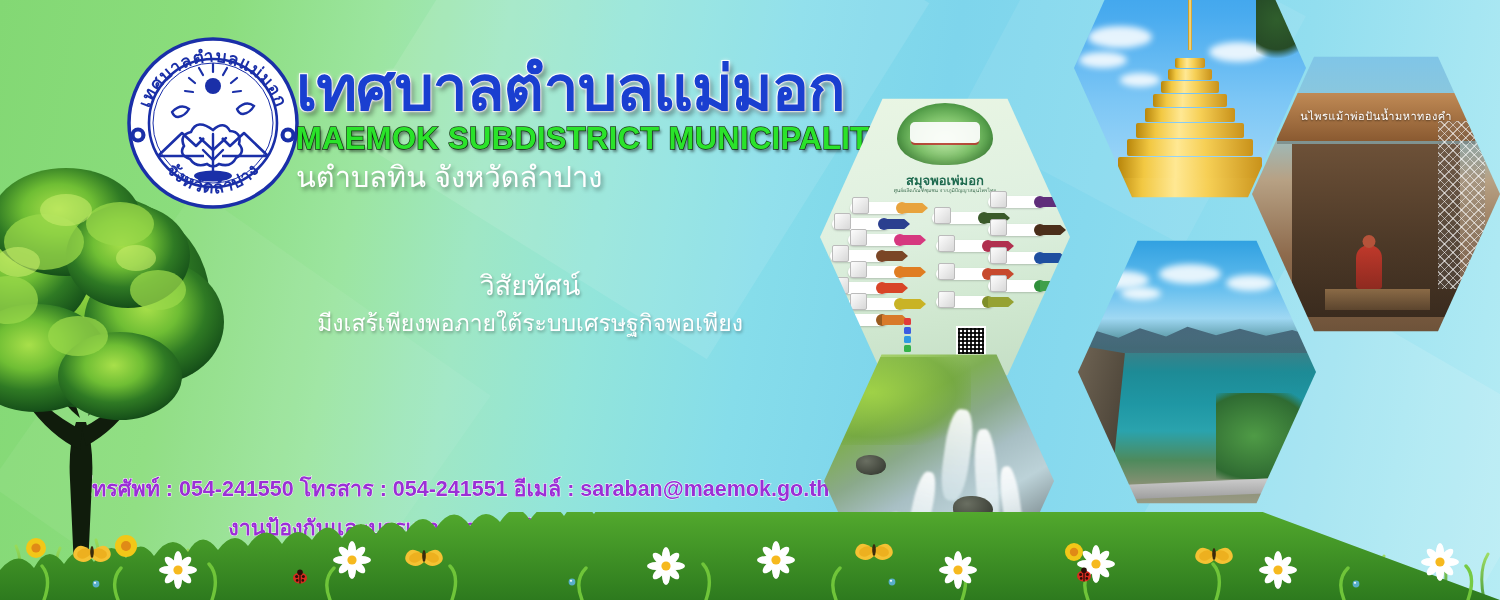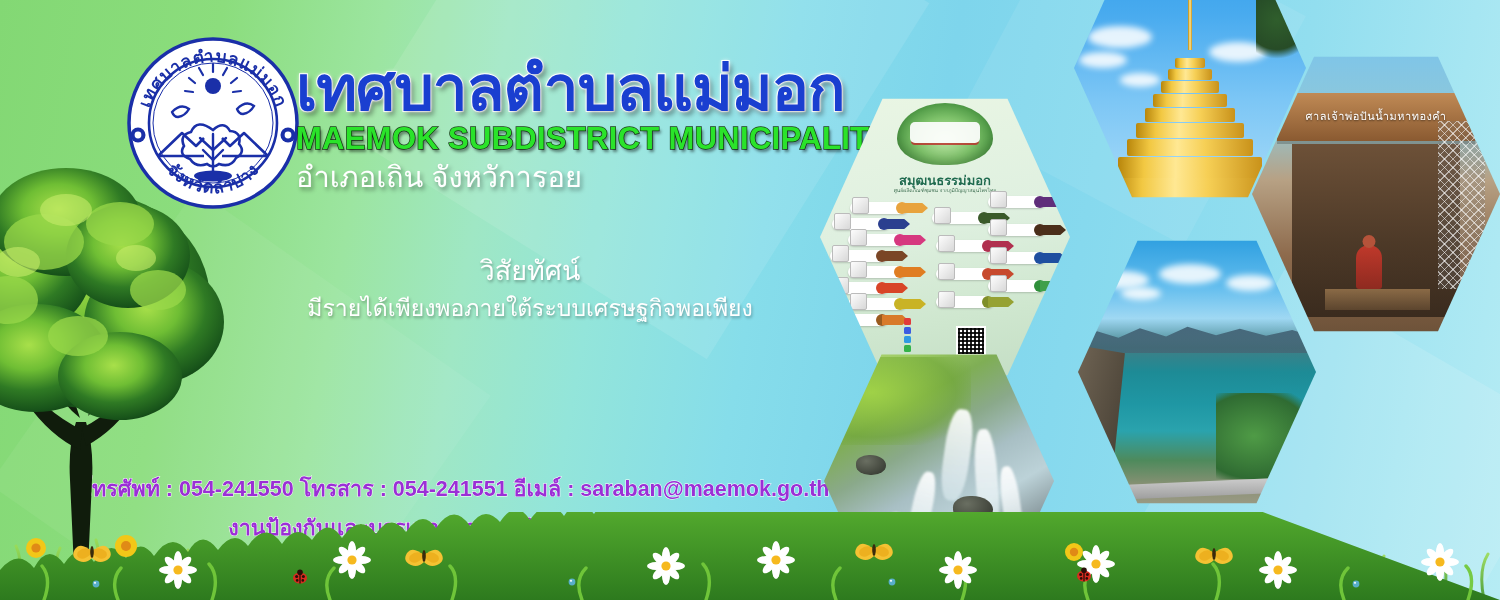--- a/index.html
+++ b/index.html
@@ -69,21 +69,21 @@
   #sub-title-th {
     margin-top:8px;
     font-size:29px; line-height:1.1;
     color:#ffffff;
     text-shadow:2px 3px 4px rgba(0,0,0,0.38);
     white-space:nowrap;
   }
 
   
   #vision-block {
-    position:absolute; left:220px; top:253px; width:620px;
+    position:absolute; left:220px; top:268px; width:620px;
     text-align:center;
     color:#ffffff;
     text-shadow:1px 2px 3px rgba(0,0,0,0.30);
   }
   #vision-heading { font-size:27px; line-height:1.35; margin-bottom:2px; }
   .vision-line { font-size:23px; line-height:1.52; white-space:nowrap; }
 
   
   #contact-block {
     position:absolute; left:60px; top:474px; width:790px;
@@ -375,39 +375,39 @@
       </text>
       <text font-family="DejaVu Sans, sans-serif" font-size="17" fill="#1a2fa8" font-weight="bold" letter-spacing="1">
         <textPath href="#arcBot" startOffset="50%" text-anchor="middle">จังหวัดลำปาง</textPath>
       </text>
     </svg>
   </div>
 
   <div id="title-block">
     <div id="main-title">เทศบาลตำบลแม่มอก</div>
     <div id="sub-title-en">MAEMOK SUBDISTRICT MUNICIPALITY</div>
-    <div id="sub-title-th">อำเภอเถิน จังหวัการอย</div>
+    <div id="sub-title-th">นตำบลทิน จังหวัดลำปาง</div>
   </div>
 
   <div id="vision-block">
     <div id="vision-heading">วิสัยทัศน์</div>
-    <div class="vision-line">มีรายได้เพียงพอภายใต้ระบบเศรษฐกิจพอเพียง</div>
+    <div class="vision-line">มีงเสร้เพียงพอภายใต้ระบบเศรษฐกิจพอเพียง</div>
   </div>
 
   <div id="contact-block">
     <div id="contact-line1">โทรศัพท์ : 054-241550  โทรสาร : 054-241551 อีเมล์ : saraban@maemok.go.th</div>
     <div id="contact-line2">งานป้องกันและบรรเทาสาธารณภัย : 054-241520</div>
   </div>
 
   <div id="collage">
 
     <div class="hex" id="hex-herbs">
       <div class="hex-inner">
         <div class="poster-logo"></div>
-        <div class="poster-title">สมุฒนธรรม่มอก</div>
+        <div class="poster-title">สมุจพอเพ่มอก</div>
         <div class="poster-sub">ศูนย์ผลิตภัณฑ์ชุมชน จากภูมิปัญญาสมุนไพรไทย</div>
 
         <div class="prow" style="left:30px; top:106px;">
           <span class="chip"></span>
             <span class="pack"></span>
           <span class="dot" style="background:#e8a33d;"></span>
           <span class="arrow" style="background:#e8a33d;"></span>
         </div>
         <div class="prow" style="left:12px; top:122px;">
           <span class="chip"></span>
@@ -531,21 +531,21 @@
           <div class="tier" style="bottom:22px;  width:144px; height:21px;"></div>
           <div class="tier" style="bottom:0px;   width:150px; height:22px;"></div>
         </div>
 
       </div>
     </div>
 
     <div class="hex" id="hex-shrine">
       <div class="hex-inner">
         <div class="shrine-roof"></div>
-        <div class="shrine-sign">ศาลเจ้าพ่อปันน้ำมหาทองคำ</div>
+        <div class="shrine-sign">นไพรแม้าพ่อปันน้ำมหาทองคำ</div>
         <div class="shrine-interior">
           <div class="shrine-idol"></div>
           <div class="shrine-alter"></div>
         </div>
         <div class="shrine-gate"></div>
       </div>
     </div>
 
     <div class="hex" id="hex-dam">
       <div class="hex-inner">

